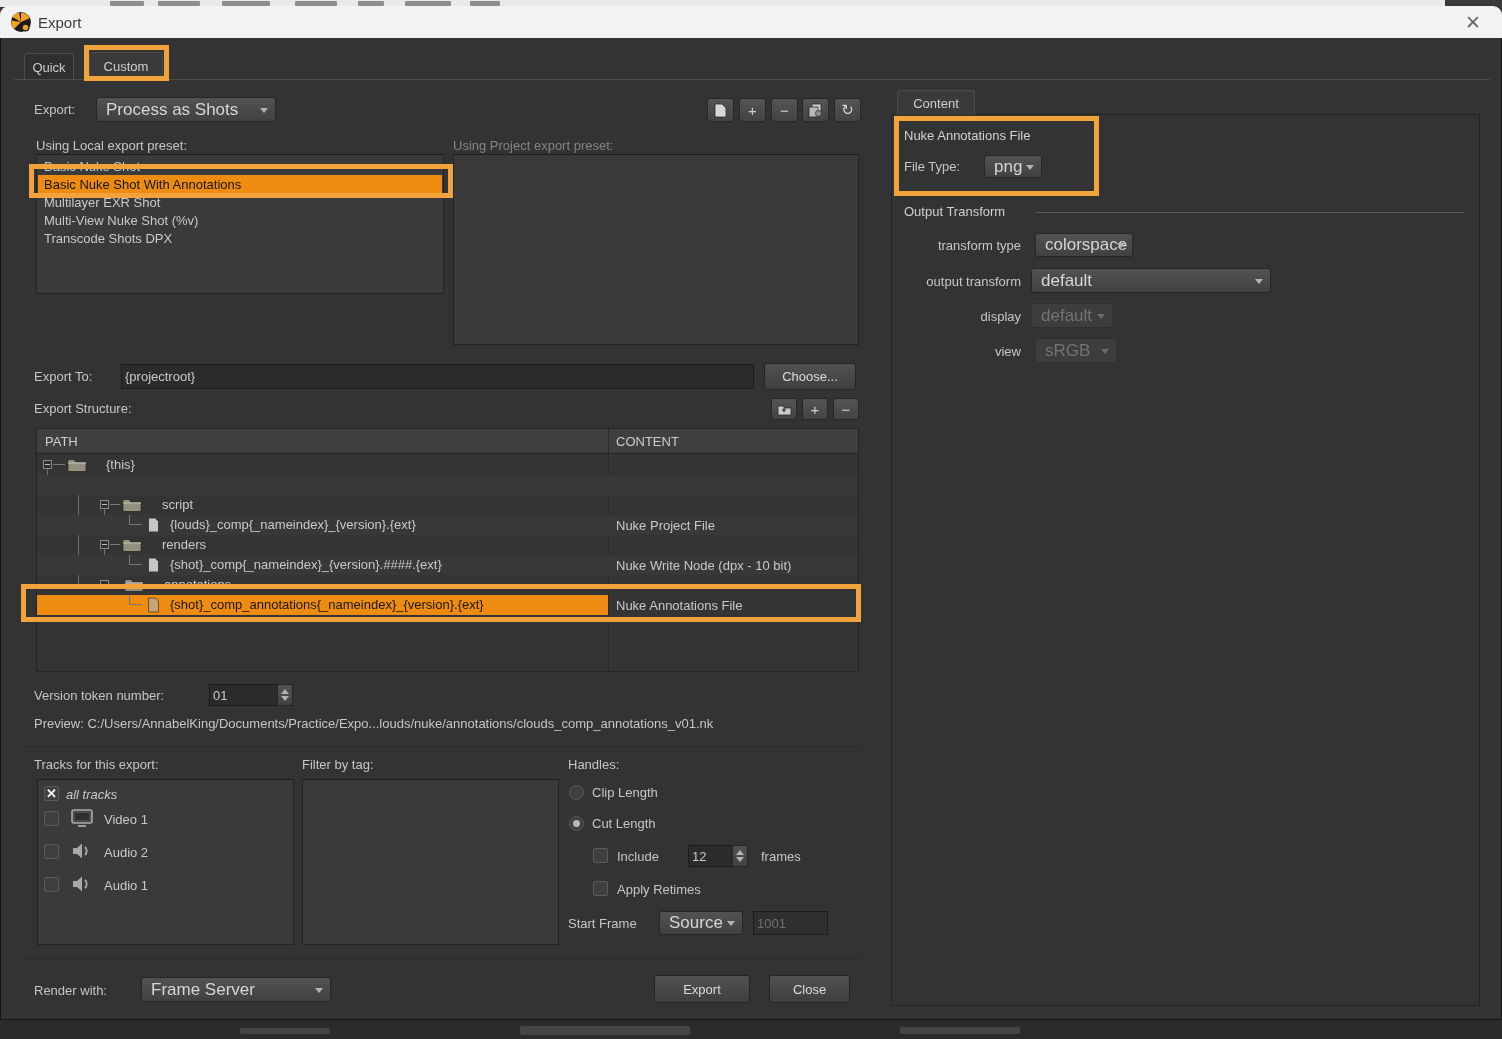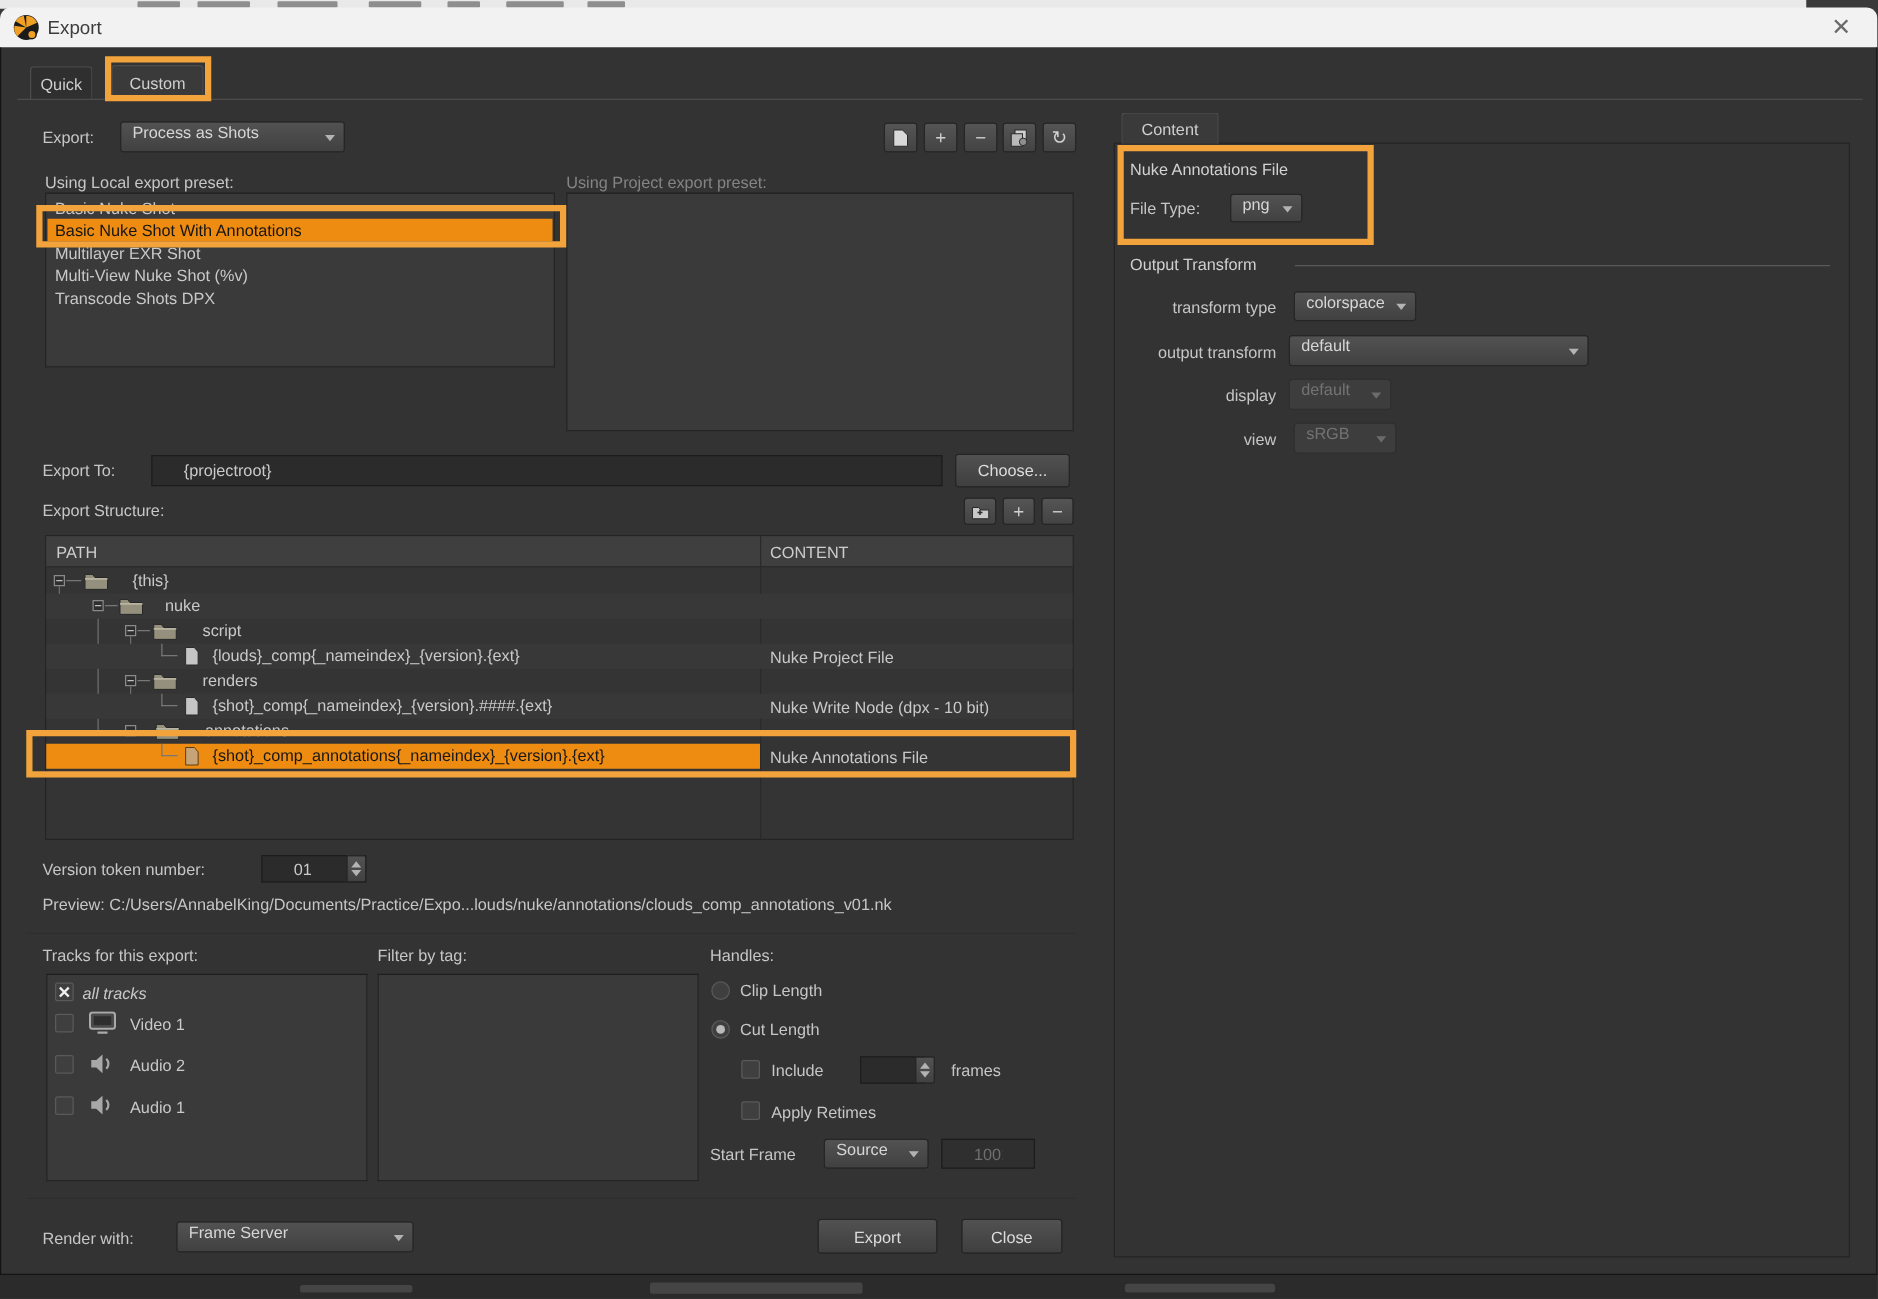--- a/index.html
+++ b/index.html
@@ -30,42 +30,42 @@
 
   
   .tab { position:absolute; height:27px; display:flex; align-items:center; justify-content:center;
          font-size:13px; color:#cfcfcf; border:1px solid #4c4c4c; border-bottom:none;
          border-radius:3px 3px 0 0; background:#2f2f2f; }
   .tab.sel { background:#3a3a3a; z-index:3; }
   .tabline { position:absolute; left:13px; top:41px; width:1476px; height:1px; background:#4c4c4c; }
 
   
   .dd { position:absolute; background:linear-gradient(#525252,#414141); border:1px solid #262626;
-        border-radius:3px; color:#d6d6d6; font-size:13px; display:flex; align-items:flex-start;
+        border-radius:3px; color:#d6d6d6; font-size:17px; display:flex; align-items:center;
         padding:0 22px 0 9px; white-space:nowrap; overflow:hidden; }
   .dd::after { content:""; position:absolute; right:7px; top:50%; margin-top:-2px;
                border:4px solid transparent; border-top:5px solid #b3b3b3; }
   .dd.disabled { background:#3d3d3d; color:#737373; border-color:#2f2f2f; }
   .dd.disabled::after { border-top-color:#6b6b6b; }
 
   .btn { position:absolute; background:linear-gradient(#515151,#3f3f3f); border:1px solid #252525;
          border-radius:3px; color:#dcdcdc; font-size:13px; display:flex; align-items:center;
          justify-content:center; cursor:default; }
   .tbtn { position:absolute; width:27px; height:24px; background:linear-gradient(#555,#434343);
           border:1px solid #262626; border-radius:3px; color:#d0d0d0; font-size:15px;
           display:flex; align-items:center; justify-content:center; }
   .tbtn.sm { width:26px; height:22px; }
 
   .listbox { position:absolute; background:#3a3a3a; border:1px solid #242424; border-top-color:#1e1e1e; }
   .listitem { position:absolute; left:1px; right:1px; height:18px; color:#c9c9c9; font-size:13px;
               display:flex; align-items:center; padding-left:6px; }
   .listitem.sel { background:#ee8b11; color:#151515; }
 
   .tinput { position:absolute; background:#2b2b2b; border:1px solid #1c1c1c; color:#c9c9c9;
-            font-size:13px; padding:0 25px; font-family:"Liberation Sans", sans-serif; }
+            font-size:13px; padding:0 3px; font-family:"Liberation Sans", sans-serif; }
   .tinput:disabled { color:#6f6f6f; background:#2f2f2f; }
   .spinner { position:absolute; width:16px; background:linear-gradient(#525252,#414141);
              border:1px solid #262626; border-radius:0 2px 2px 0; }
   .sp-up, .sp-dn { position:absolute; left:50%; margin-left:-4px; width:0; height:0;
                    border-left:4px solid transparent; border-right:4px solid transparent; }
   .sp-up { top:4px;  border-bottom:5px solid #b3b3b3; }
   .sp-dn { bottom:4px; border-top:5px solid #b3b3b3; }
 
   .chk { position:absolute; width:15px; height:15px; background:#3f3f3f; border:1px solid #5a5a5a;
          border-radius:2px; display:flex; align-items:center; justify-content:center; }
@@ -207,29 +207,20 @@
             <path d="M1 6 h18" stroke="#b9b4a2" stroke-width="1.4"></path>
             </svg>
           <span class="tlabel" style="left:69px">{this}</span>
         </div>
         <div class="ccell">
             <span></span>
           </div>
       </div>
 
       <div class="trow alt" style="top:46px">
-        <div class="pcell">
-          <span class="exp" style="left:37px"></span>
-          <span class="hconn" style="left:47px;width:10px"></span>
-          <svg class="ticon" style="left:58px" width="20" height="15" viewBox="0 0 20 15">
-            <path d="M1 2.5 h6 l2 2.5 H19 v9.5 H1 z" fill="#95907e" stroke="#262626" stroke-width="0.8"></path>
-            <path d="M1 6 h18" stroke="#b9b4a2" stroke-width="1.4"></path>
-            </svg>
-          <span class="tlabel" style="left:95px">nuke</span>
-        </div>
         <div class="ccell">
             <span></span>
           </div>
       </div>
 
       <div class="trow" style="top:66px">
         <div class="pcell">
           <span class="exp" style="left:63px"></span>
           <span class="hconn" style="left:73px;width:10px"></span>
           <svg class="ticon" style="left:85px" width="20" height="15" viewBox="0 0 20 15">

